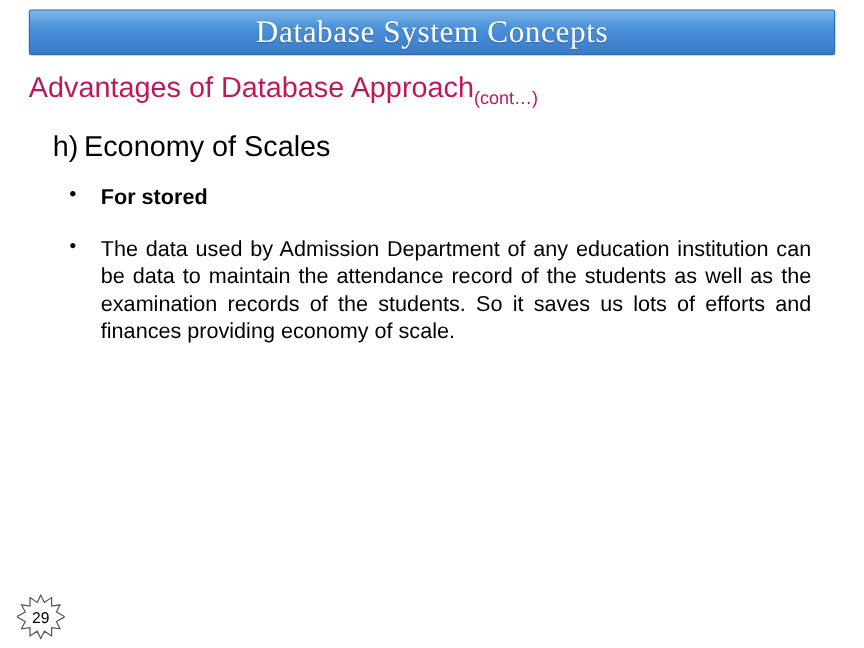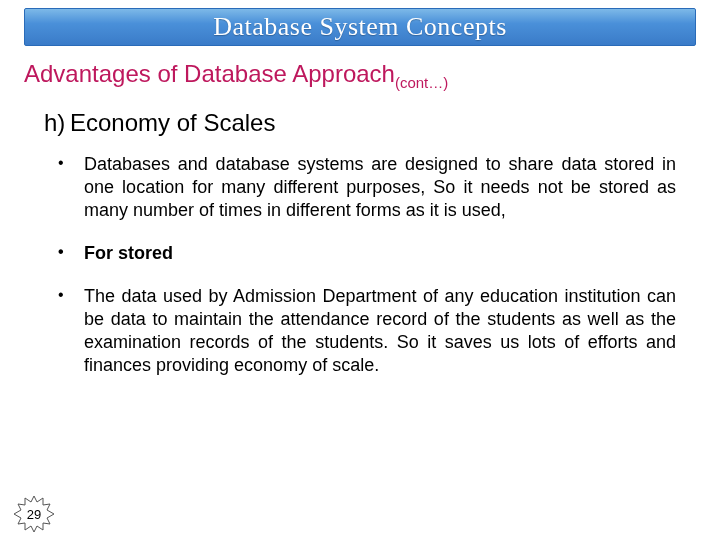--- a/index.html
+++ b/index.html
@@ -85,21 +85,20 @@
 
   <div class="subtitle">
     <span>Advantages of Database Approach</span><span class="cont">(cont…)</span>
   </div>
 
   <div class="body">
     <div class="h-item">
       <span class="marker">h)</span><span>Economy of Scales</span>
     </div>
     <ul class="bullets">
-      <li>Databases and database systems are designed to share data stored in one location for many different purposes, So it needs not be stored as many number of times in different forms as it is used,</li>
       <li class="bold">For stored</li>
       <li>The data used by Admission Department of any education institution can be data to maintain the attendance record of the students as well as the examination records of the students. So it saves us lots of efforts and finances providing economy of scale.</li>
     </ul>
   </div>
 
   <div class="page-badge">
     <svg width="40" height="40" viewBox="0 0 40 40">
       <polygon points="20,2 23,8 29,4 29,11 36,10 33,16 40,20 33,24 36,30 29,29 29,36 23,32 20,38 17,32 11,36 11,29 4,30 7,24 0,20 7,16 4,10 11,11 11,4 17,8" fill="#ffffff" stroke="#555" stroke-width="1"></polygon>
     </svg>
     <span class="num">29</span>

